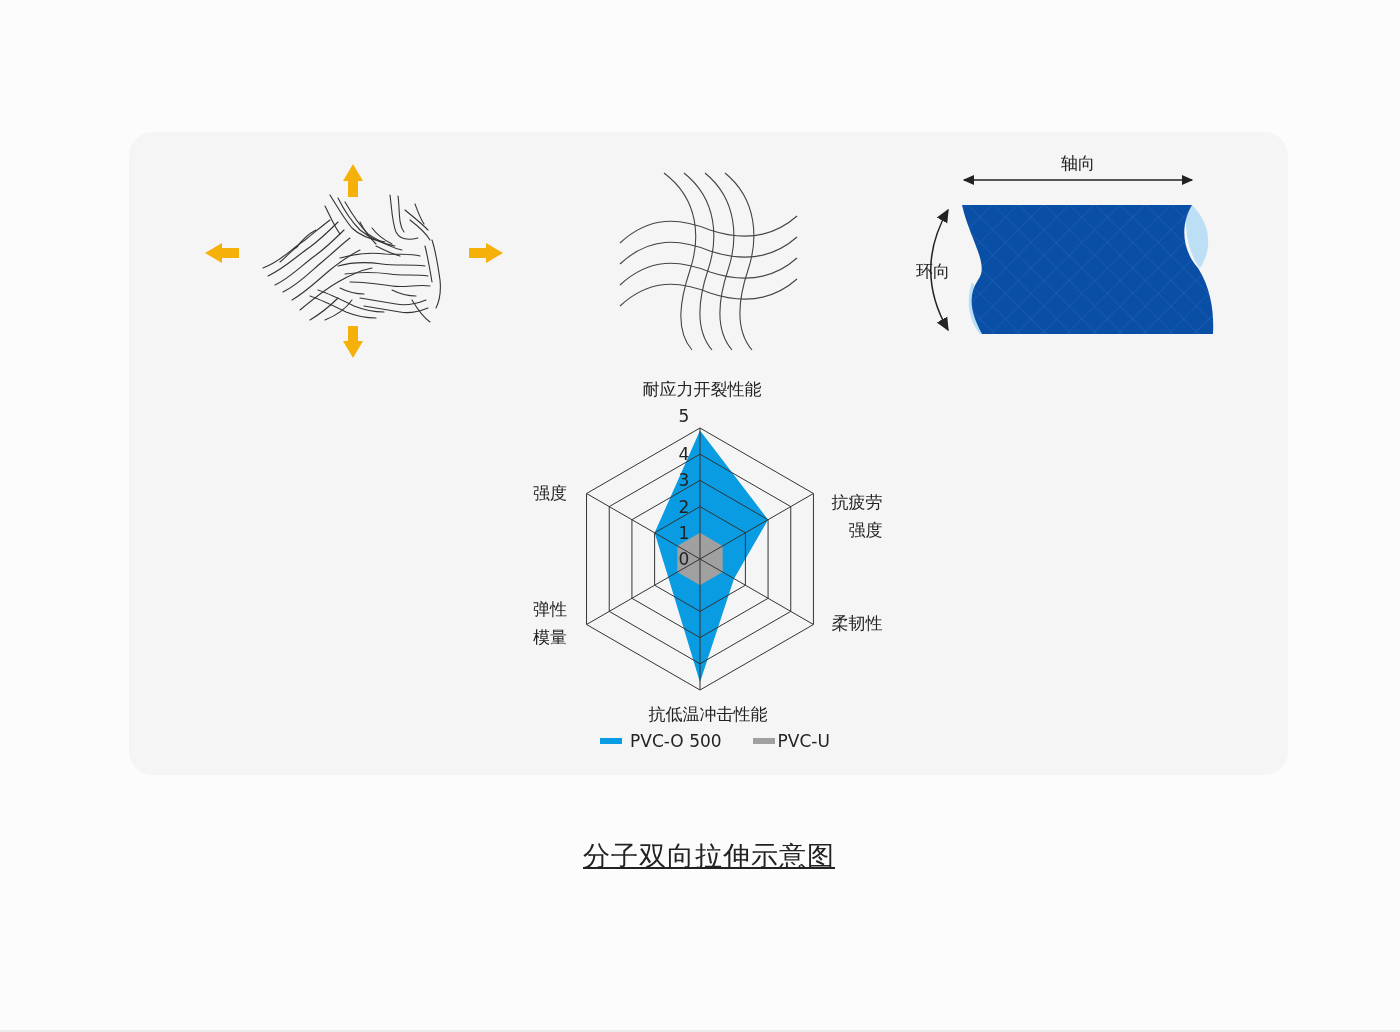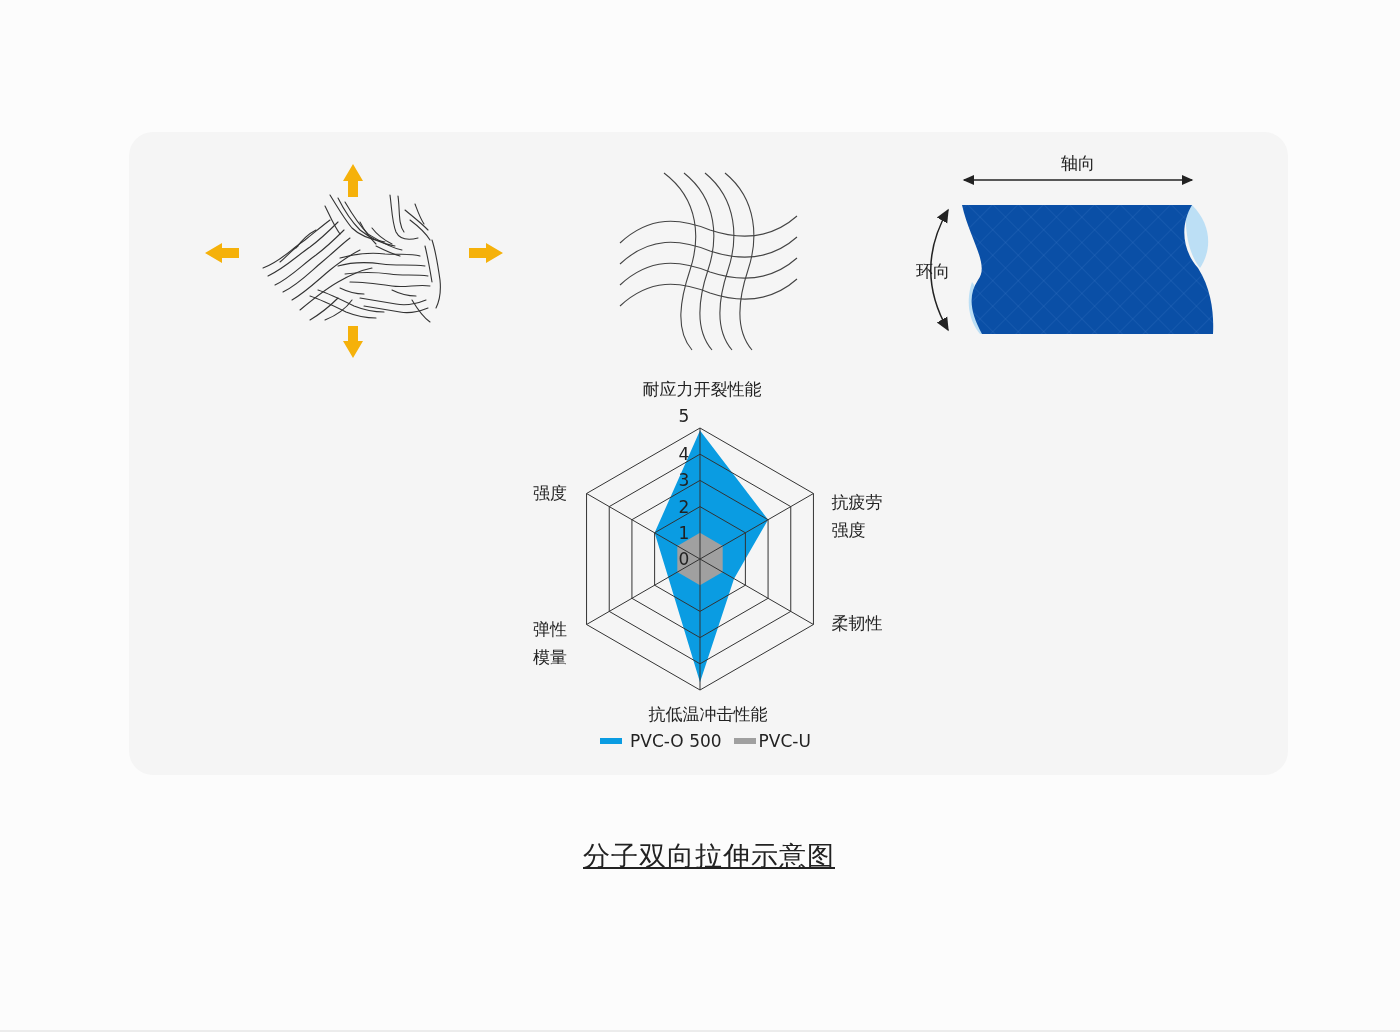--- a/index.html
+++ b/index.html
@@ -9,26 +9,26 @@
       font-family: "DejaVu Sans", "Liberation Sans", sans-serif;
       color: #222;
     }
     .bottom-line { position: absolute; left: 0; right: 0; top: 1030px; height: 2px; background: #ececec; }
     .card {
       position: absolute; left: 129px; top: 132px; width: 1159px; height: 643px;
       background: #f5f5f5; border-radius: 24px;
     }
     svg.stage { position: absolute; left: 0; top: 0; }
     .lbl { position: absolute; font-size: 17px; color: #222; line-height: 28px; white-space: nowrap; }
-    .lbl.center { transform: translateX(-50%); text-align: left; }
+    .lbl.center { transform: translateX(-50%); text-align: right; }
     .caption {
       position: absolute; left: 709px; top: 838px; transform: translateX(-50%);
       font-size: 27px; color: #222; white-space: nowrap; letter-spacing: 1px; text-decoration: underline;
     }
-    .legend { position: absolute; left: 600px; top: 731px; display: flex; font-size: 17px; color: #222; }
+    .legend { position: absolute; left: 600px; top: 731px; display: flex; font-size: 17px; color: #222; gap: 19px; }
     .legend-item { display: flex; align-items: center; margin-right: 12px; }
     .swatch { width: 22px; height: 6px; margin-right: 8px; }
     .tick { position: absolute; font-size: 17px; color: #222; transform: translate(-50%, -50%); }
   </style>
 </head>
 <body>
 
 <div class="card"></div>
 
 <svg class="stage" width="1400" height="1032" viewBox="0 0 1400 1032">
@@ -139,21 +139,21 @@
 <div class="lbl center" style="left:1078px; top:149px;">轴向</div>
 <div class="lbl" style="left:884px; top:257px;margin-left:32px;">环向</div>
 
 <div class="lbl center" style="left:702px; top:375px;">耐应力开裂性能</div>
 <div class="lbl center" style="left:857px; top:488px; line-height:28px;">
   <div>抗疲劳</div>
   <div>强度</div>
 </div>
 <div class="lbl center" style="left:857px; top:609px;">柔韧性</div>
 <div class="lbl center" style="left:708px; top:700px;">抗低温冲击性能</div>
-<div class="lbl center" style="left:550px; top:595px;margin-top:20px;">
+<div class="lbl center" style="left:550px; top:595px;">
   <div>弹性</div>
   <div>模量</div>
 </div>
 <div class="lbl center" style="left:550px; top:479px;">强度</div>
 
 <div id="ticks">
     <div class="tick" style="left: 684px; top: 559px;">0</div>
     <div class="tick" style="left: 684px; top: 532.8px;">1</div>
     <div class="tick" style="left: 684px; top: 506.6px;">2</div>
     <div class="tick" style="left: 684px; top: 480.4px;">3</div>

